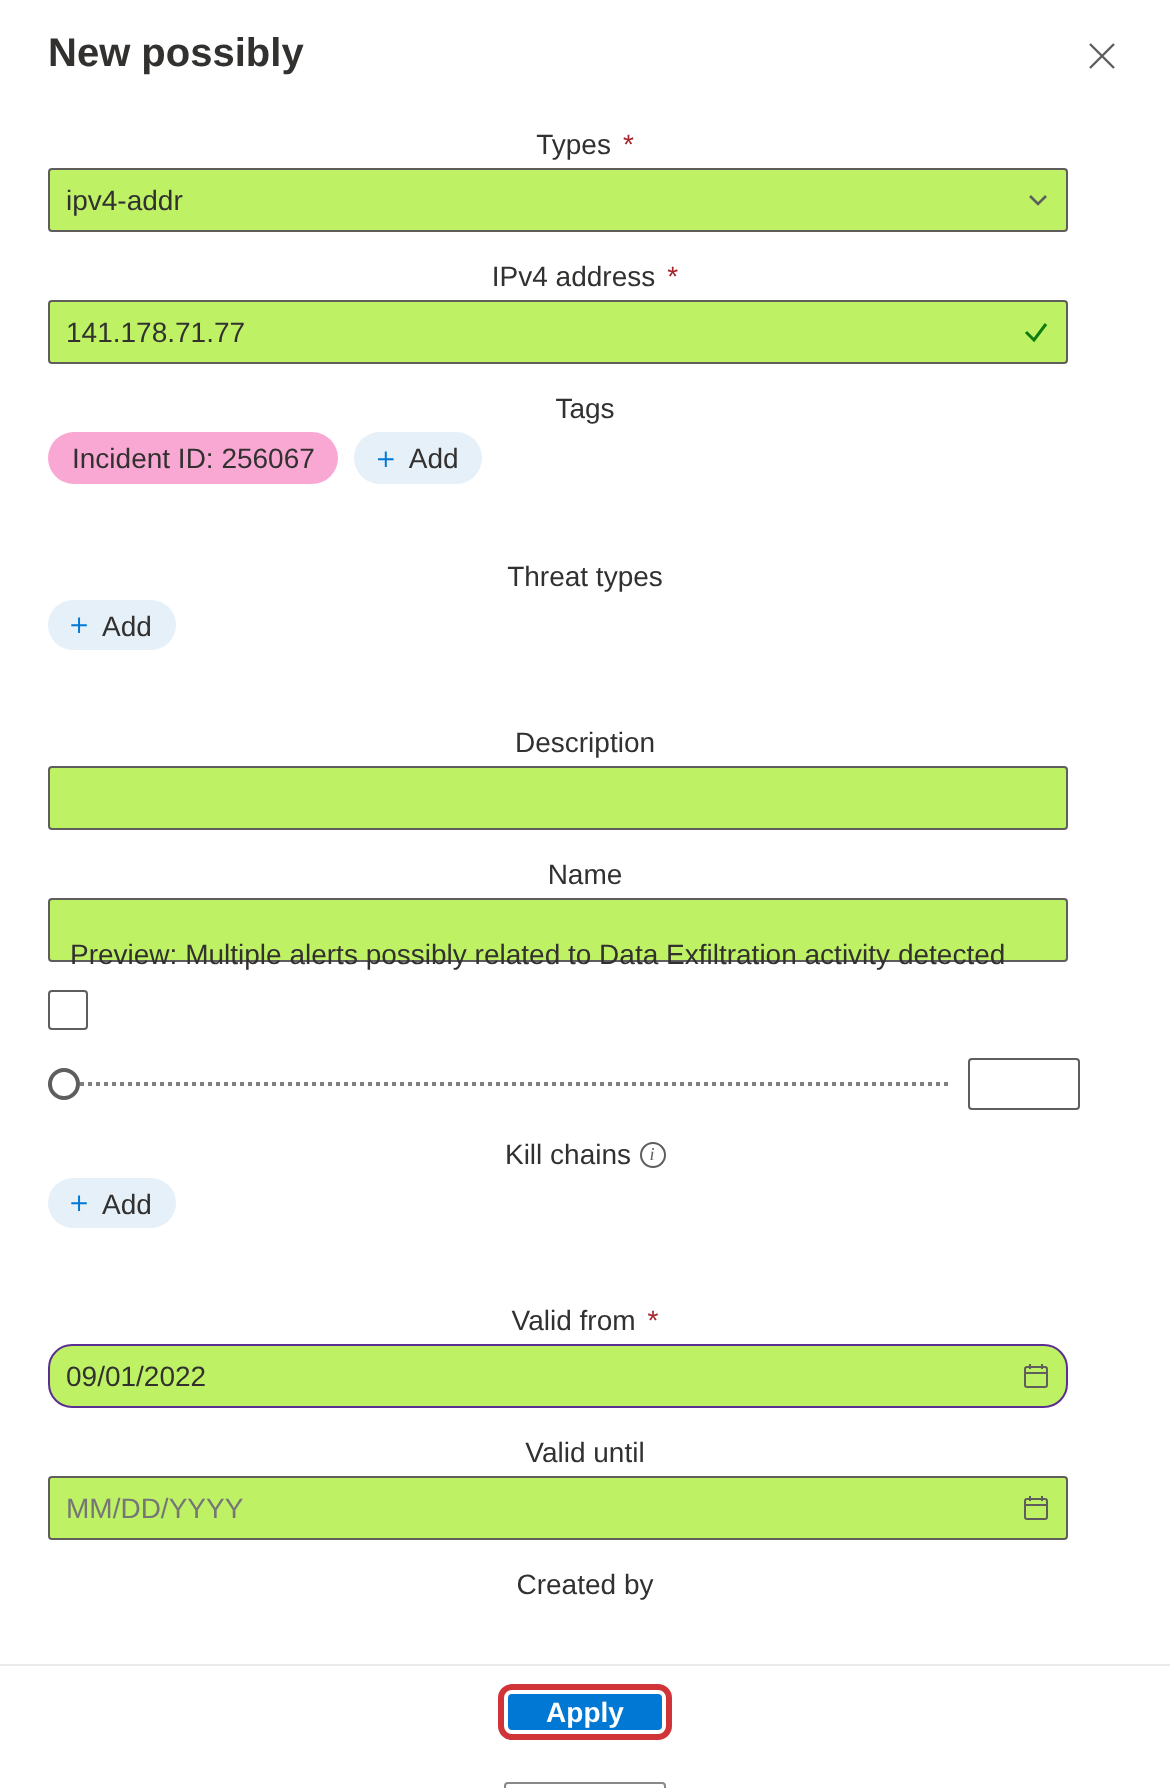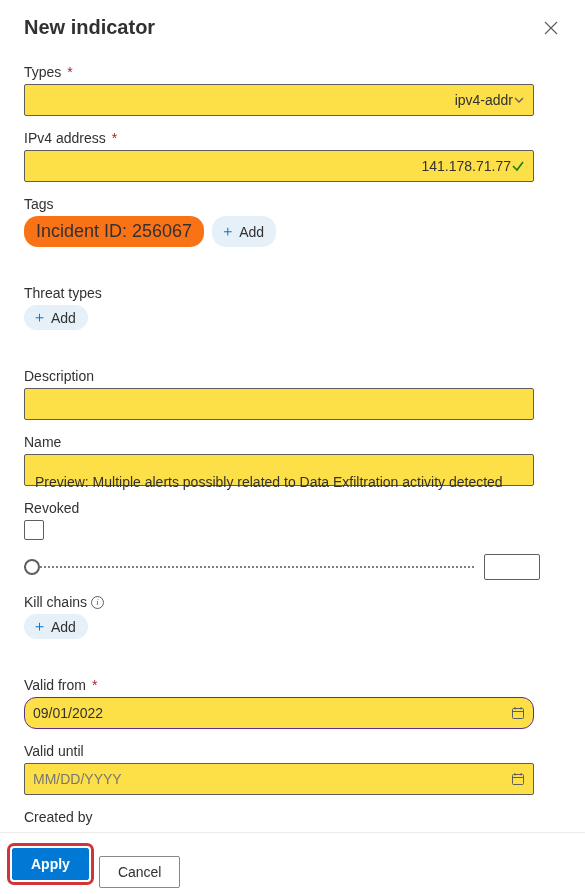--- a/index.html
+++ b/index.html
@@ -44,57 +44,58 @@
   .scroll-area::-webkit-scrollbar-track { background: #f3f2f1; }
 
   .field { margin-bottom: 14px; }
   .field-label {
     font-size: 14px;
     color: #323130;
     margin-bottom: 4px;
     display: flex;
     align-items: center;
     gap: 4px;
+    justify-content: center;
   }
   .req { color: #a4262c; margin-left: 2px; }
   .txt-input, .select-input, .date-input {
     width: 510px;
     height: 32px;
     border: 1px solid #605e5c;
     border-radius: 2px;
     padding: 0 8px;
     font-size: 14px;
     display: flex;
     align-items: center;
-    justify-content: flex-end;
-    background: #fde047;
+    justify-content: space-between;
+    background: #bef264;
     position: relative;
   }
   .txt-input input {
     border: none; outline: none;
     width: 100%; height: 100%;
     font-size: 14px;
     background: transparent;
     color: #323130;
     margin-top: 24px;
   }
   .select-caret { color: #605e5c; }
   .check-icon { color: #107c10; }
   .date-input.active { border-color: #5c2e91; border-radius: 12px; }
   .date-input .value { flex: 1; }
   .date-input .placeholder { color: #767676; flex:1;}
   .cal-icon { color: #605e5c; }
 
   .pill-row { display: flex; gap: 8px; flex-wrap: wrap; }
   .tag-pill {
-    background: #f97316;
+    background: #f9a8d4;
     color: #323130;
     border-radius: 14px;
     padding: 5px 12px;
-    font-size: 18px;
+    font-size: 14px;
   }
   .add-pill {
     background: #e5f0f8;
     border-radius: 14px;
     padding: 3px 12px 3px 8px;
     display: flex;
     align-items: center;
     gap: 4px;
     cursor: pointer;
     color: #323130;
@@ -155,20 +156,21 @@
   .footer {
     position: absolute;
     left: 0; right: 0; bottom: 0;
     height: 62px;
     border-top: 1px solid #edebe9;
     padding: 14px 12px;
     display: flex;
     gap: 10px;
     align-items: center;
     background: #fff;
+    flex-direction: column;
   }
   .btn {
     height: 32px;
     padding: 0 18px;
     border-radius: 2px;
     font-size: 14px;
     cursor: pointer;
     display: flex; align-items: center; justify-content: center;
     min-width: 70px;
   }
@@ -186,21 +188,21 @@
     border: 1px solid #8a8886;
     margin-top: 16px;
   }
   .big-gap { height: 24px; }
 </style>
 </head>
 <body>
 
 <div class="panel">
   <div class="header">
-    <div class="header-title">New indicator</div>
+    <div class="header-title">New possibly</div>
     <div class="close-btn">
       <svg width="14" height="14" viewBox="0 0 14 14">
           <path d="M1 1 L13 13 M13 1 L1 13" stroke="#605e5c" stroke-width="1.2" fill="none"></path>
         </svg>
     </div>
   </div>
 
   <div class="scroll-area">
 
     <div class="field">
@@ -270,23 +272,20 @@
     <div class="field">
       <div class="field-label">
           <span>Name</span>
         </div>
       <div class="txt-input">
         <input type="text" value="Preview: Multiple alerts possibly related to Data Exfiltration activity detected" style="">
       </div>
     </div>
 
     <div class="field">
-      <div class="field-label">
-          <span>Revoked</span>
-        </div>
       <div class="checkbox"></div>
     </div>
 
     <div class="field">
       <div class="slider-row">
         <div class="slider">
           <div class="slider-track"></div>
           <div class="slider-thumb"></div>
         </div>
         <div class="slider-value-box"></div>

